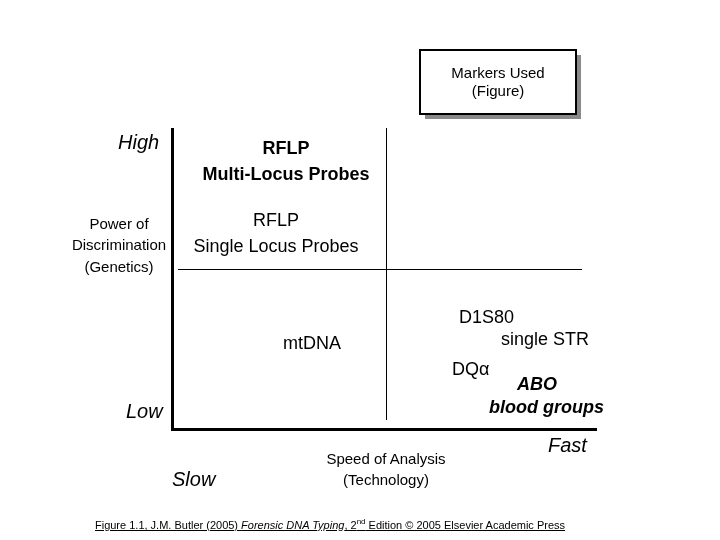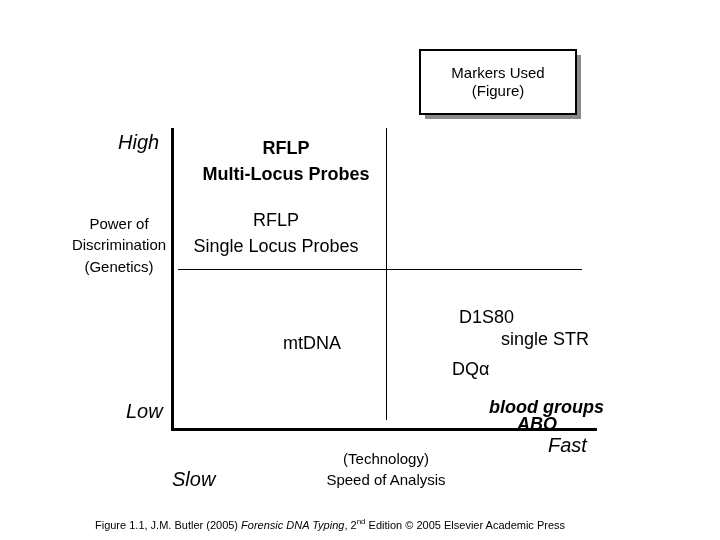--- a/index.html
+++ b/index.html
@@ -117,32 +117,33 @@
   .marker.bolditalic  { font-weight: bold; font-style: italic; }
 
   .m-rflp-multi   { left: 192px; top: 136px; width: 188px; text-align: center; }
   .m-multiplex    { left: 448px; top: 167px; }
   .m-rflp-single  { left: 185px; top: 208px; width: 182px; text-align: center; }
   .m-mtdna        { left: 283px; top: 331px; }
   .m-polymarker   { left: 436px; top: 283px; }
   .m-d1s80        { left: 459px; top: 305px; }
   .m-singlestr    { left: 476px; top: 327px; margin-left: 25px; }
   .m-dqa          { left: 452px; top: 357px; }
-  .m-abo          { left: 517px; top: 372px; margin-top: 40px; }
+  .m-abo          { left: 517px; top: 372px; }
   .m-bloodgroups  { left: 489px; top: 395px; }
 
   
   .caption {
     position: absolute;
     left: 0;
     top: 517px;
     width: 660px;
     text-align: center;
     font-size: 11px;
     white-space: nowrap;
+    text-decoration: underline;
   }
   .caption .it { font-style: italic; }
   .caption sup { font-size: 8px; vertical-align: super; }
 </style>
 </head>
 <body>
 
 <div id="figure">
 
   <div class="callout-shadow"></div>
@@ -160,22 +161,22 @@
   <div class="axis-end lbl-low">Low</div>
   <div class="axis-end lbl-slow">Slow</div>
   <div class="axis-end lbl-fast">Fast</div>
 
   <div class="axis-title axis-title-y">
     <div>Power of</div>
     <div>Discrimination</div>
     <div>(Genetics)</div>
   </div>
   <div class="axis-title axis-title-x">
+    <div>Speed of Analysis</div>
     <div>(Technology)</div>
-    <div>Speed of Analysis</div>
   </div>
 
   <div class="marker bold m-rflp-multi">
     <div>RFLP</div>
     <div>Multi-Locus Probes</div>
   </div>
 
 
   <div class="marker m-rflp-single">
     <div>RFLP</div>

